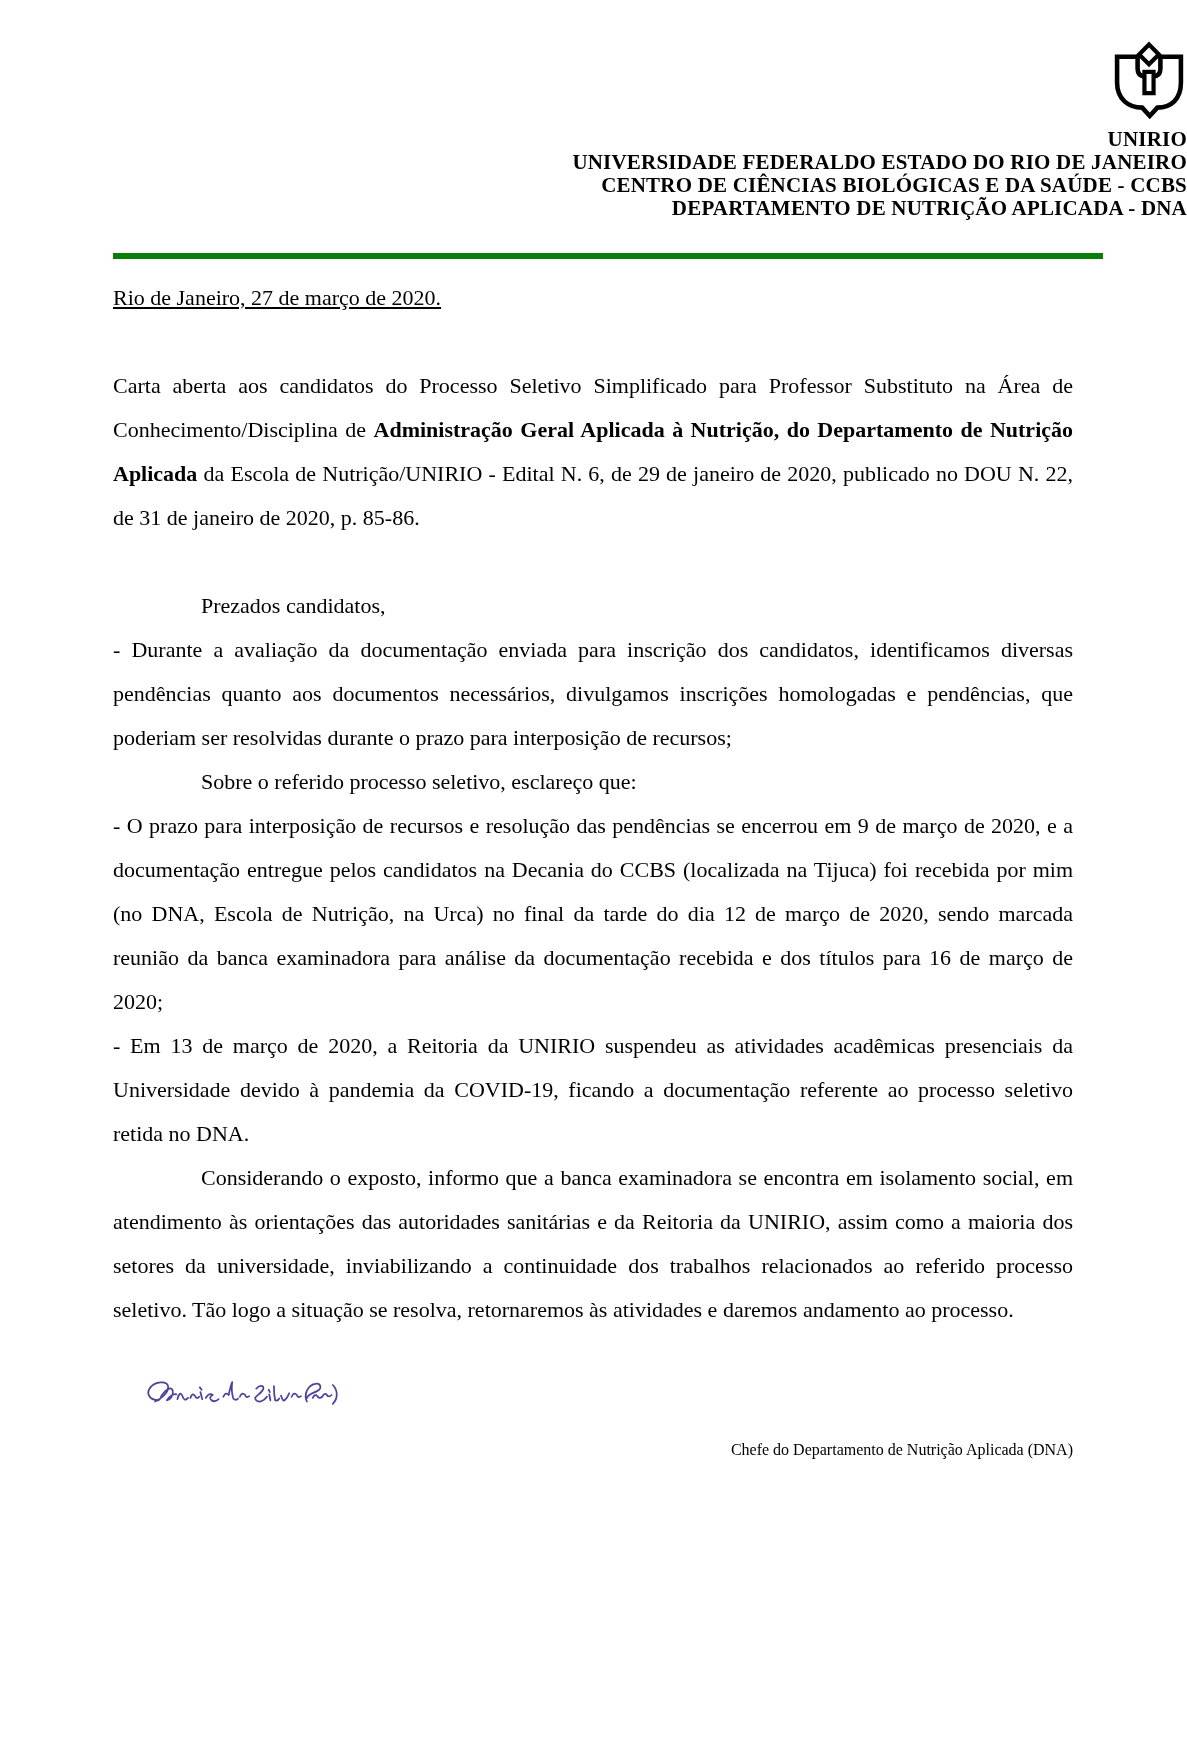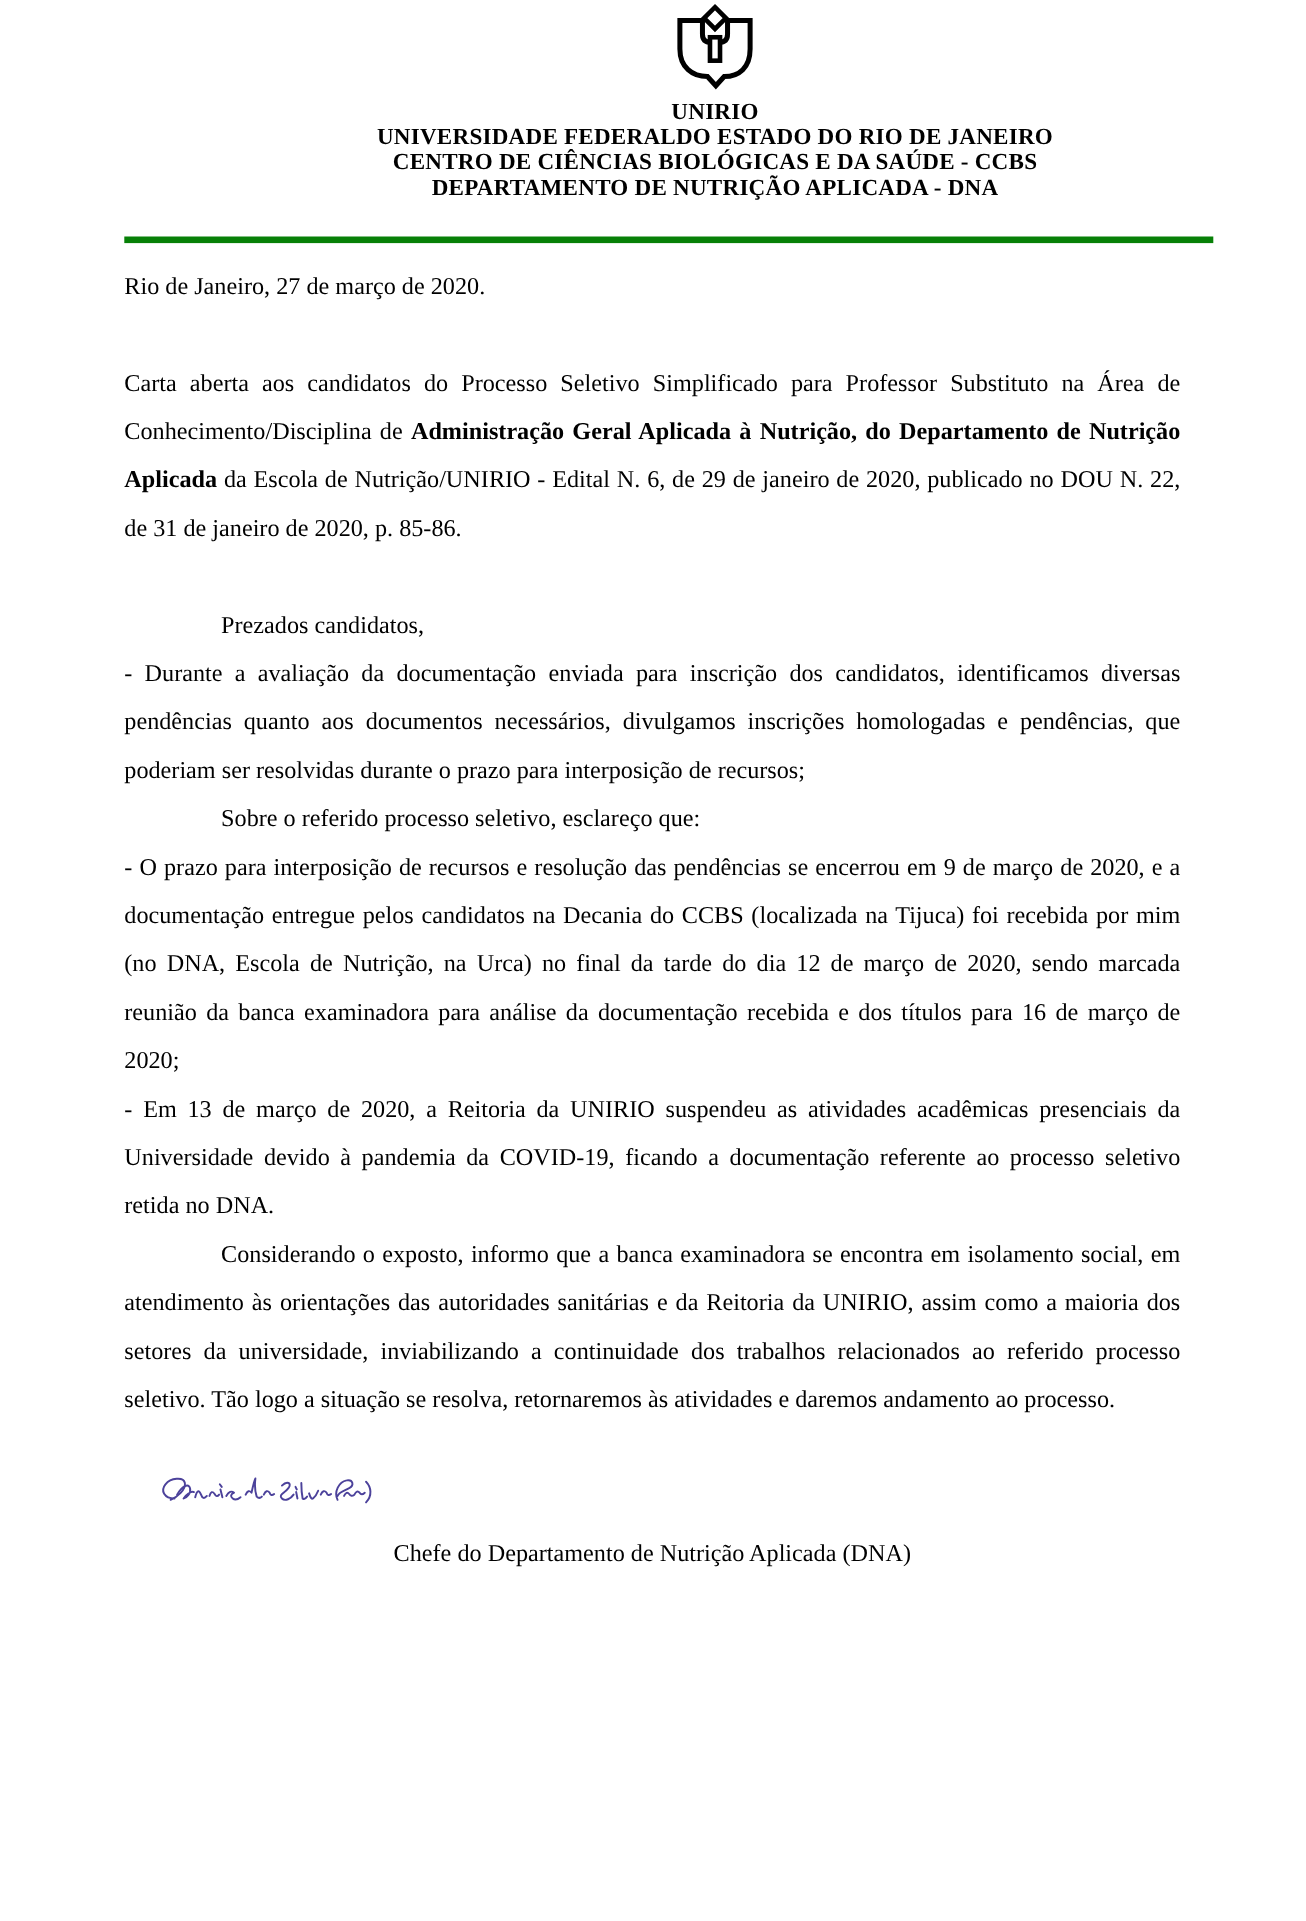--- a/index.html
+++ b/index.html
@@ -6,22 +6,23 @@
   body {
     width:1187px; height:1746px;
     background:#ffffff; color:#000;
     font-family:"Liberation Serif","DejaVu Serif",serif;
     overflow:hidden;
   }
   .page { position:relative; width:1187px; height:1746px; }
 
   
   .letterhead {
+    padding-top:38px;
     padding-left:113px;
-    text-align:center;
+    text-align:right;
   }
   .logo-wrap { line-height:0; margin-bottom:4px; }
   .logo-wrap svg { width:76px; height:86px; }
   .lh-acronym, .lh-line {
     font-weight:bold;
     font-size:21px;
     line-height:23px;
     letter-spacing:0.2px;
     white-space:nowrap;
   }
@@ -34,28 +35,28 @@
   }
 
   
   .letter {
     margin:0 114px 0 113px;
     font-size:22px;
     line-height:44px;
     text-align:justify;
   }
   .p { margin:0; }
-  .p-date { margin-top:17px; text-align:left; }
+  .p-date { margin-top:17px; text-align:left;text-decoration:underline; }
   .gap-above { margin-top:44px; }
   .indent { text-indent:88px; }
   .left { text-align:left; }
 
   .signature-block { margin-top:40px; margin-left:28px; line-height:0; }
   .signature-block svg { width:200px; height:46px; }
-  .role-line { margin:10px 0 0; font-size:22px; line-height:44px; text-align:center; }
+  .role-line { margin:10px 0 0; font-size:16px; line-height:44px; text-align:right; }
 </style>
 </head>
 <body>
 
 <div class="page">
 
   <header class="letterhead">
     <div class="logo-wrap">
       <svg viewBox="0 0 100 100" aria-hidden="true">
 

